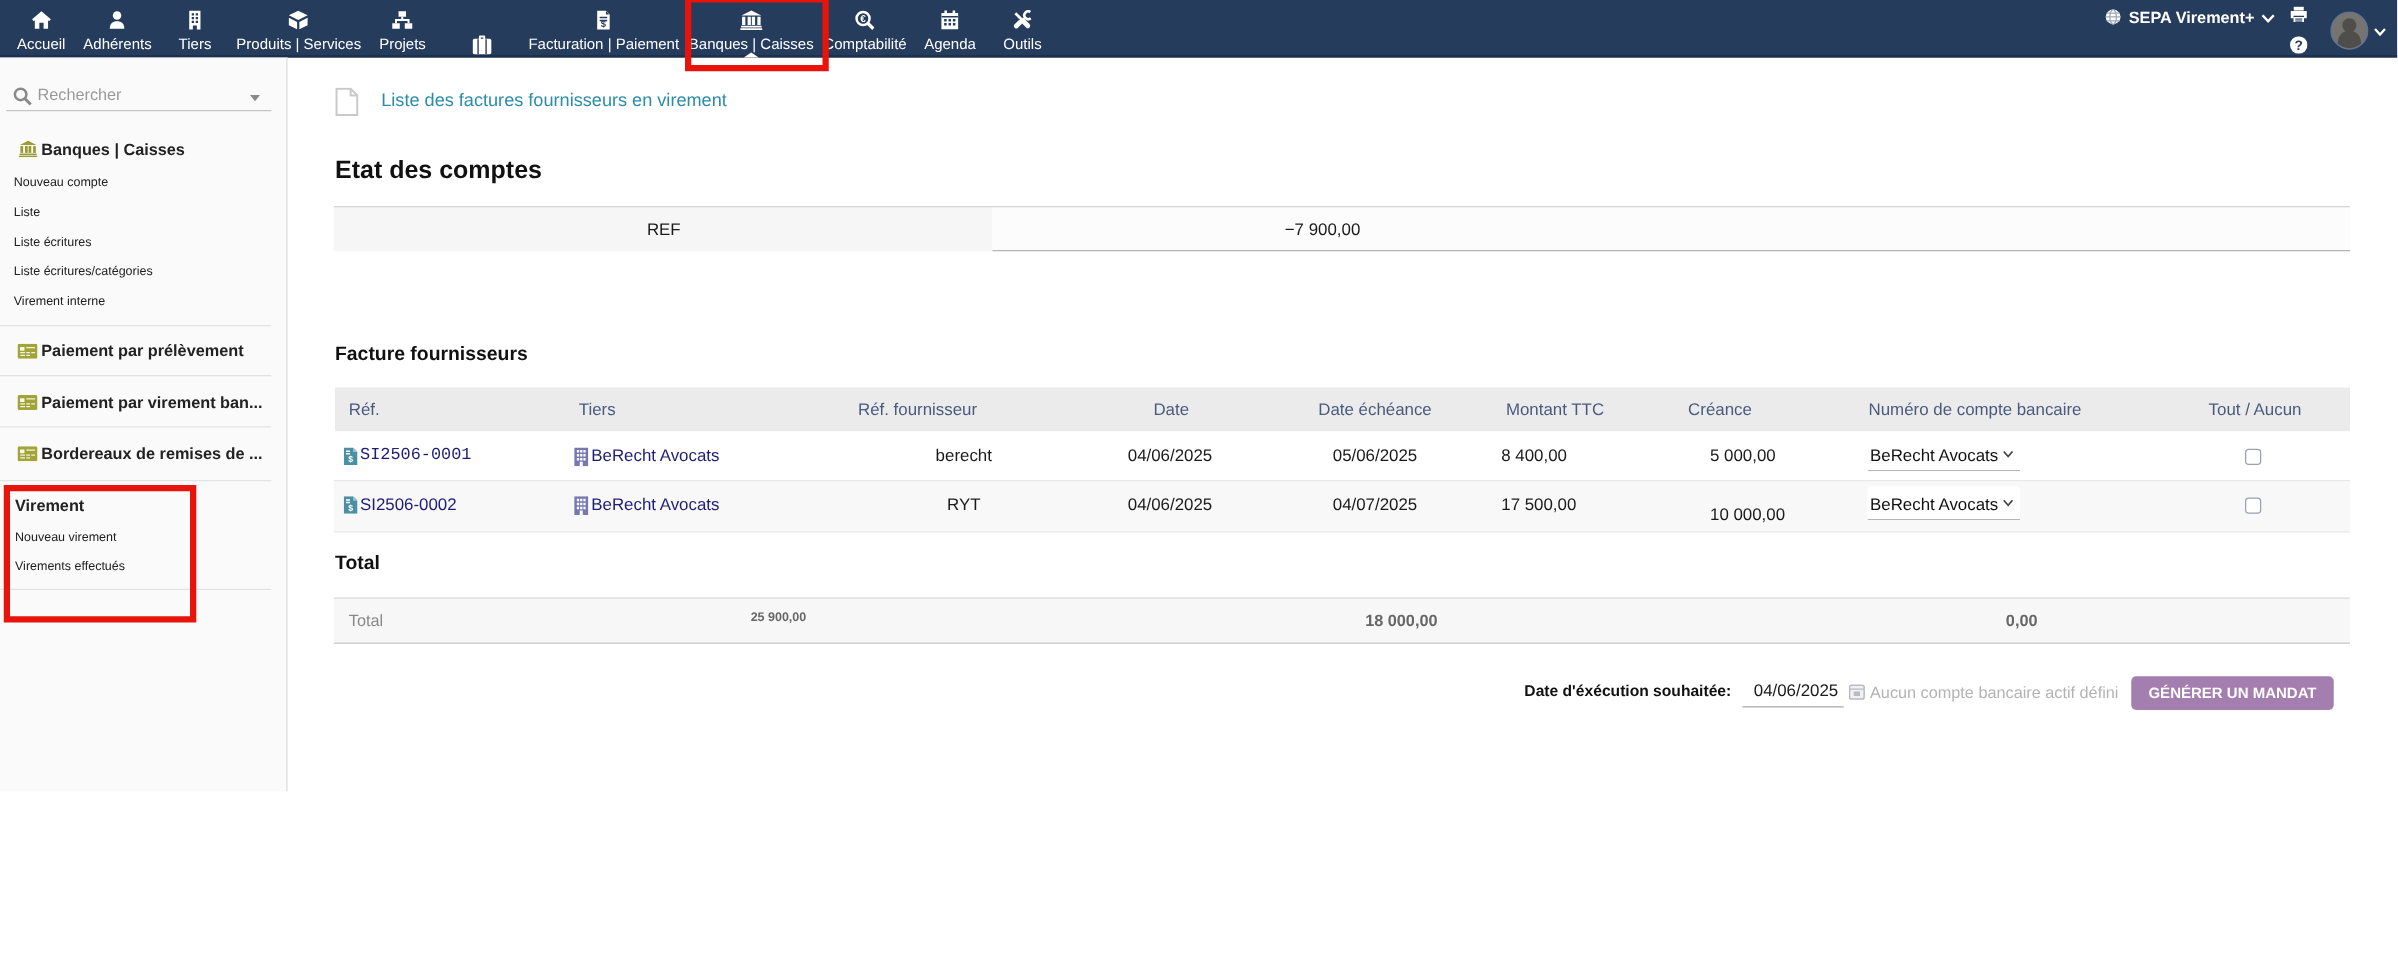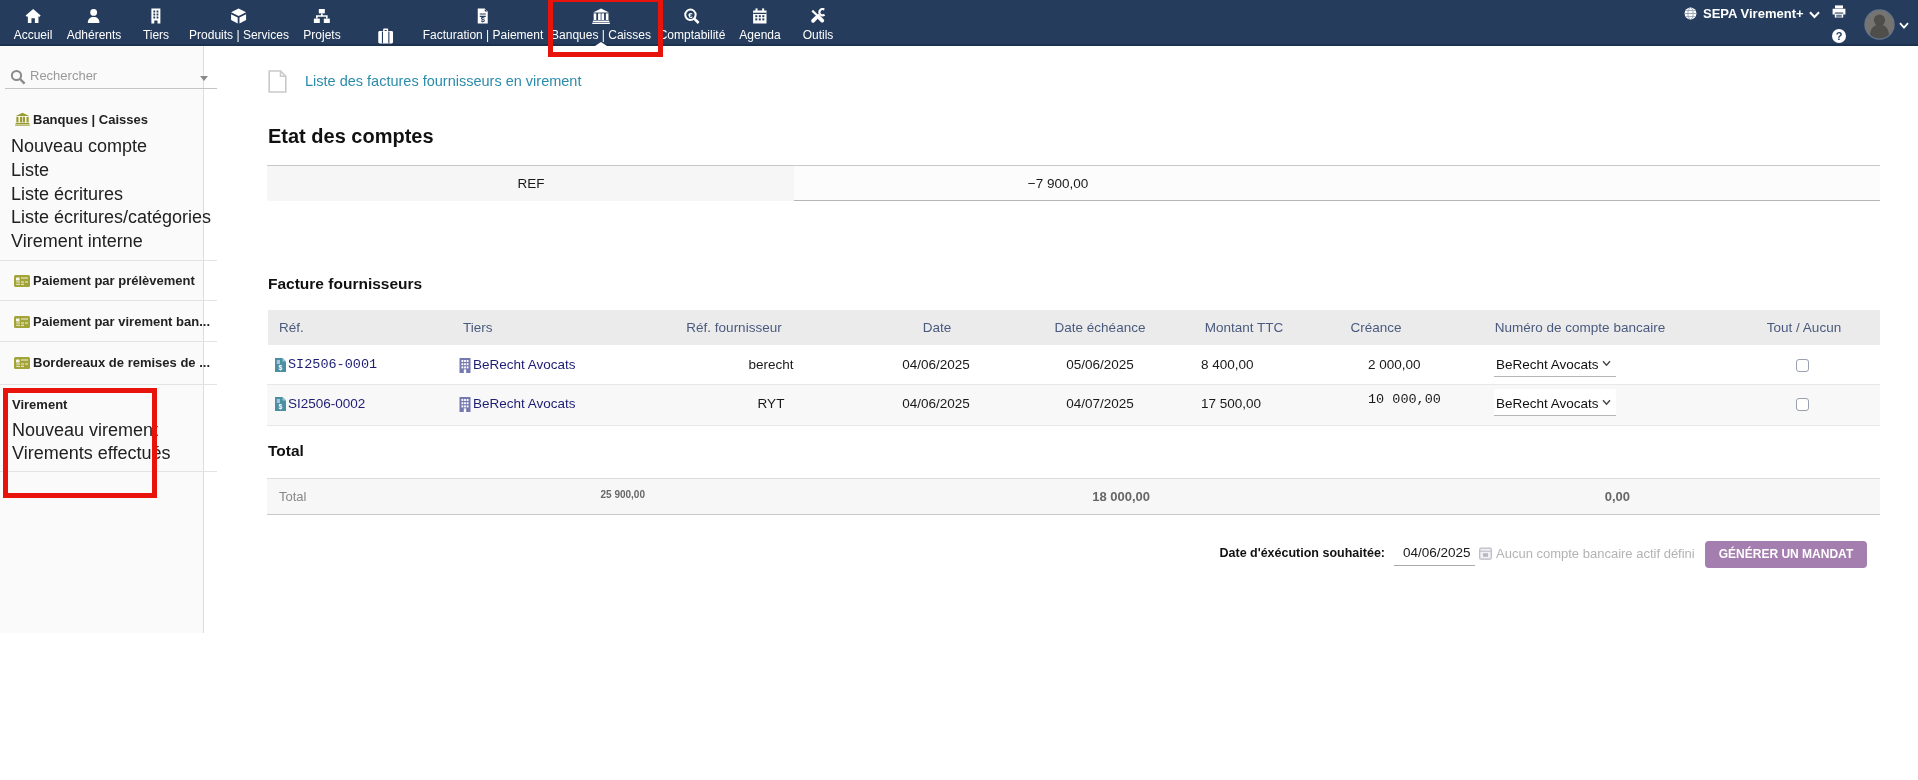--- a/index.html
+++ b/index.html
@@ -14,31 +14,31 @@
 .navitem { position:absolute; top:0; height:44px; transform:translateX(-50%);
   color:#fff; text-align:center; }
 .navitem .nico { display:block; height:15px; margin-top:8px; }
 .navitem .nlab { display:block; font-size:12px; line-height:14px; margin-top:5px; white-space:nowrap; }
 #caret { position:absolute; left:595px; top:42px; width:0; height:0;
   border-left:6px solid transparent; border-right:6px solid transparent;
   border-bottom:4px solid #fff; z-index:5; }
 .topright { position:absolute; color:#fff; }
 
 
-#sidebar { position:absolute; left:0; top:46px; width:204px; height:587px;
+#sidebar { position:absolute; left:0; top:46px; width:230px; height:587px;
   background:#fafafa; border-right:1px solid #ddd; }
 #searchrow { position:absolute; left:5px; top:18px; width:212px; height:25px;
   border-bottom:1px solid #c5c5c5; }
 #searchrow .ph { position:absolute; left:25px; top:4px; font-size:13px; line-height:15px; color:#999; }
 #searchrow .mag { position:absolute; left:5px; top:5px; }
 #searchrow .car { position:absolute; right:9px; top:12px; width:0; height:0;
   border-left:4px solid transparent; border-right:4px solid transparent; border-top:5px solid #8a8a8a; }
 .sline { position:absolute; left:0px; width:217px; height:1px; background:#e3e3e3; }
 .stitle { position:absolute; font-weight:bold; font-size:13px; line-height:15px; color:#222; white-space:nowrap; }
-.slink  { position:absolute; font-size:18px; line-height:15px; color:#212121; white-space:nowrap; }
+.slink  { position:absolute; font-size:10px; line-height:15px; color:#212121; white-space:nowrap; }
 .sico { position:absolute; }
 
 
 .redbox { position:absolute; border:5px solid #e8130a; z-index:50; }
 
 
 .abs { position:absolute; white-space:nowrap; }
 .ctr { transform:translateX(-50%); }
 .rgt { transform:translateX(-100%); }
 #title { color:#2b8caa; font-size:14.5px; }
@@ -302,21 +302,21 @@
             <rect x="5.1" y="8.4" width="1.8" height="2"></rect>
             <rect x="7.7" y="8.4" width="1.8" height="2"></rect>
             <rect x="4.8" y="11.4" width="2.4" height="3.6"></rect>
           </g>
         </svg></span>
     <a class="abs dlink" style="left:473px; top:357px;">BeRecht Avocats</a>
     <span class="abs ctr" style="left:771px; top:357px;">berecht</span>
     <span class="abs ctr" style="left:936px; top:357px;">04/06/2025</span>
     <span class="abs ctr" style="left:1100px; top:357px;">05/06/2025</span>
     <span class="abs" style="left:1201px; top:357px;">8 400,00</span>
-    <span class="abs" style="left:1368px; top:357px;">2 000,00</span>
+    <span class="abs" style="left:1368px; top:357px;">5 000,00</span>
     <div class="selectbox" style="left:1494px; top:350px;">
         <span class="stx">BeRecht Avocats</span>
         <svg style="position:absolute; right:5px; top:10px;" width="9" height="7" viewBox="0 0 9 7">
           <path d="M1 1.2 L4.5 5.2 L8 1.2" stroke="#444" stroke-width="1.4" fill="none"></path>
         </svg>
       </div>
     <span class="checkbox" style="left:1796px; top:359px;"></span>
 
     <span class="abs" style="left:275px; top:397px;"><svg width="11" height="14" viewBox="0 0 11 14">
           <path d="M0 0 H7.5 L11 3.5 V14 H0 Z" fill="#4b8fa4"></path>
@@ -338,21 +338,21 @@
             <rect x="5.1" y="8.4" width="1.8" height="2"></rect>
             <rect x="7.7" y="8.4" width="1.8" height="2"></rect>
             <rect x="4.8" y="11.4" width="2.4" height="3.6"></rect>
           </g>
         </svg></span>
     <a class="abs dlink" style="left:473px; top:396px;">BeRecht Avocats</a>
     <span class="abs ctr" style="left:771px; top:396px;">RYT</span>
     <span class="abs ctr" style="left:936px; top:396px;">04/06/2025</span>
     <span class="abs ctr" style="left:1100px; top:396px;">04/07/2025</span>
     <span class="abs" style="left:1201px; top:396px;">17 500,00</span>
-    <span class="abs" style="left:1368px; top:392px;font-family:Liberation Mono, monospace;">10 000,00</span>
+    <span class="abs" style="left:1368px; top:404px;">10 000,00</span>
     <div class="selectbox" style="left:1494px; top:389px;">
         <span class="stx">BeRecht Avocats</span>
         <svg style="position:absolute; right:5px; top:10px;" width="9" height="7" viewBox="0 0 9 7">
           <path d="M1 1.2 L4.5 5.2 L8 1.2" stroke="#444" stroke-width="1.4" fill="none"></path>
         </svg>
       </div>
     <span class="checkbox" style="left:1796px; top:398px;"></span>
 
     <h3 class="med abs" style="left:268px; top:442px;">Total</h3>
 

